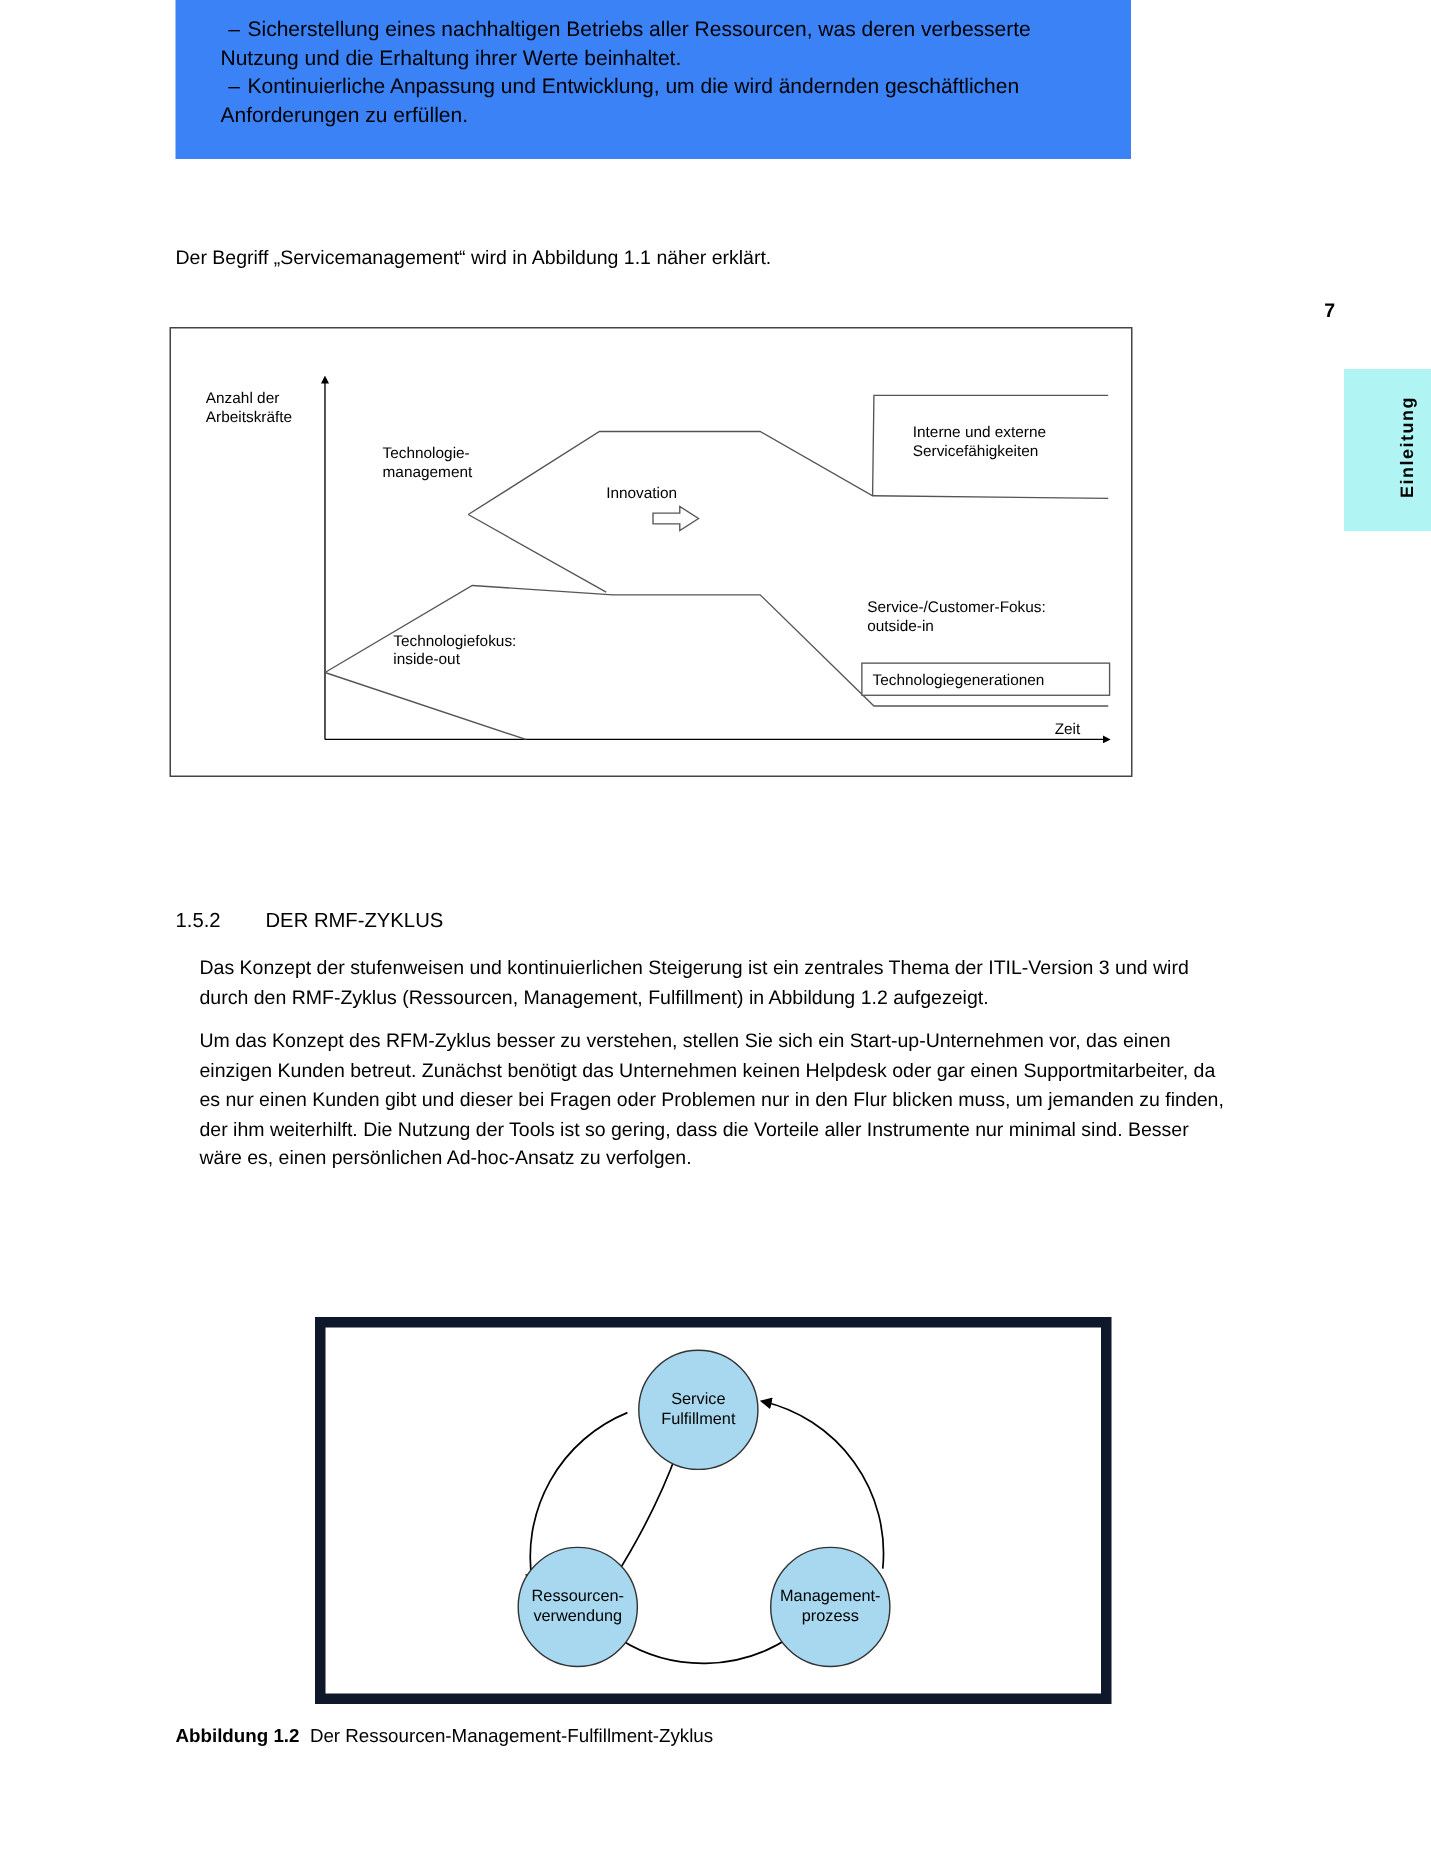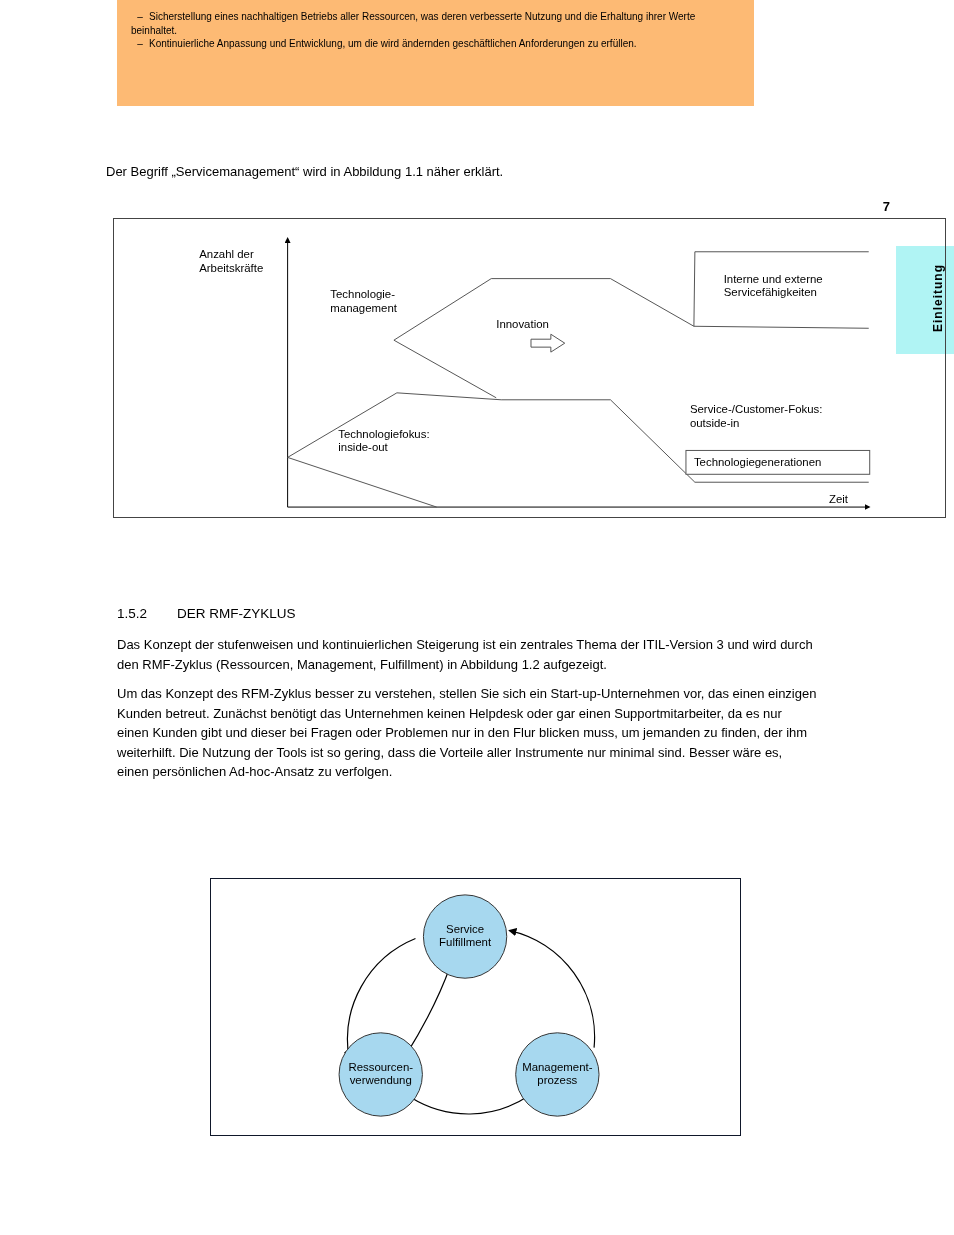--- a/index.html
+++ b/index.html
@@ -1,30 +1,30 @@
 <!DOCTYPE html>
 <html><head>
 <meta charset="utf-8">
 <style>
 html,body{margin:0;padding:0;background:#fff;font-family:Arial,Helvetica,sans-serif;color:#000;font-size:13px;line-height:1.35}
 .page{position:relative;width:954px;height:1235px;margin:0 auto}
-.topbox{position:absolute;left:117px;top:0;width:637px;height:106px;background:#fdba74;box-sizing:border-box;padding:10px 14px;font-size:10px;line-height:1.35}
+.topbox{position:absolute;left:117px;top:0;width:637px;height:106px;background:#3b82f6;box-sizing:border-box;padding:10px 30px;font-size:14px;line-height:1.35}
 .topbox .dash{display:inline-block;width:18px;text-align:center}
 .header{position:absolute;left:117px;top:132px;width:637px;font-size:13.5px;font-weight:bold}
 .header .num{display:inline-block;width:60px}
-.body1{position:absolute;left:106px;top:162px;width:704px;font-size:13px;line-height:1.5}
-.fig1{position:absolute;left:113px;top:218px;width:833px;height:300px;border:1px solid #444;box-sizing:border-box}
+.body1{position:absolute;left:117px;top:162px;width:704px;font-size:13px;line-height:1.5}
+.fig1{position:absolute;left:113px;top:218px;width:642px;height:300px;border:1px solid #444;box-sizing:border-box}
 .fig1 svg{width:100%;height:100%;display:block}
 .figlabel{font-size:11.5px;fill:#000}
 .cap1{position:absolute;left:117px;top:530px;width:704px;font-size:12.5px;line-height:1.45}
 .sec2{position:absolute;left:117px;top:605px;width:637px;font-size:13.5px;font-weight:normal}
 .sec2 .num{display:inline-block;width:60px}
 .body2{position:absolute;left:117px;top:635px;width:700px;font-size:13px;line-height:1.5}
-.body2 p{margin:0 0 10px 0}
-.fig2{position:absolute;left:210px;top:878px;width:531px;height:258px;border:1px solid #0f172a;box-sizing:border-box}
+.body2 p{margin:0 0 10px 16px}
+.fig2{position:absolute;left:210px;top:878px;width:531px;height:258px;border:7px solid #0f172a;box-sizing:border-box}
 .fig2 svg{width:100%;height:100%;display:block}
 .cap2{position:absolute;left:117px;top:1148px;width:700px;font-size:12.5px;line-height:1.45}
 .sidebox{position:absolute;right:0;top:246px;width:58px;height:108px;background:#b0f4f4}
 .sidetext{position:absolute;right:8px;top:264px;font-size:12px;font-weight:bold;color:#000;writing-mode:vertical-rl;transform:rotate(180deg);letter-spacing:1px}
 .pagenum{position:absolute;right:64px;top:198px;font-size:13px;font-weight:bold}
 .figlabel2{font-size:11.5px;fill:#000}
 .em{}
 </style>
 </head>
 <body>
@@ -107,14 +107,17 @@
   <circle cx="348" cy="197" r="42" fill="#a7d8ef" stroke="#333" stroke-width="1"></circle>
 
   <text x="255" y="54" text-anchor="middle" class="figlabel2">Service</text>
   <text x="255" y="68" text-anchor="middle" class="figlabel2">Fulfillment</text>
   <text x="170" y="193" text-anchor="middle" class="figlabel2">Ressourcen-</text>
   <text x="170" y="207" text-anchor="middle" class="figlabel2">verwendung</text>
   <text x="348" y="193" text-anchor="middle" class="figlabel2">Management-</text>
   <text x="348" y="207" text-anchor="middle" class="figlabel2">prozess</text>
 </svg>
 </div>
+<div class="cap2">
+  <b>Abbildung 1.2</b>&nbsp;&nbsp;<span>Der Ressourcen-Management-Fulfillment-Zyklus</span>
+</div>
 
 </div>
 
 </body></html>

